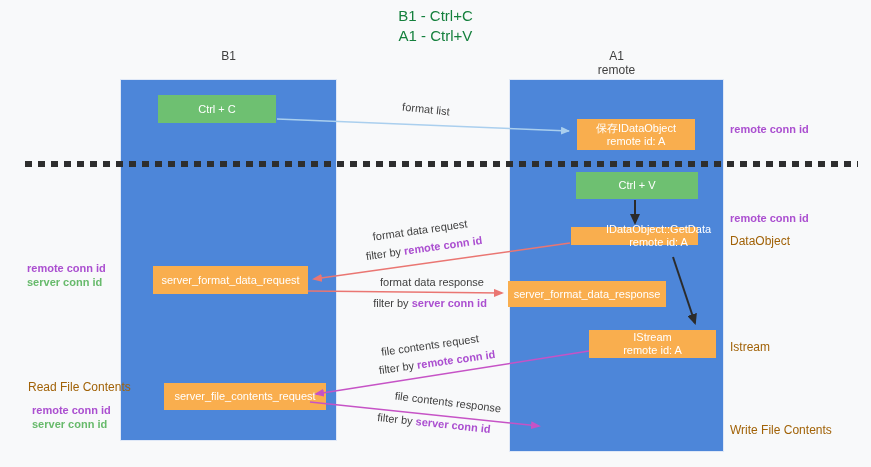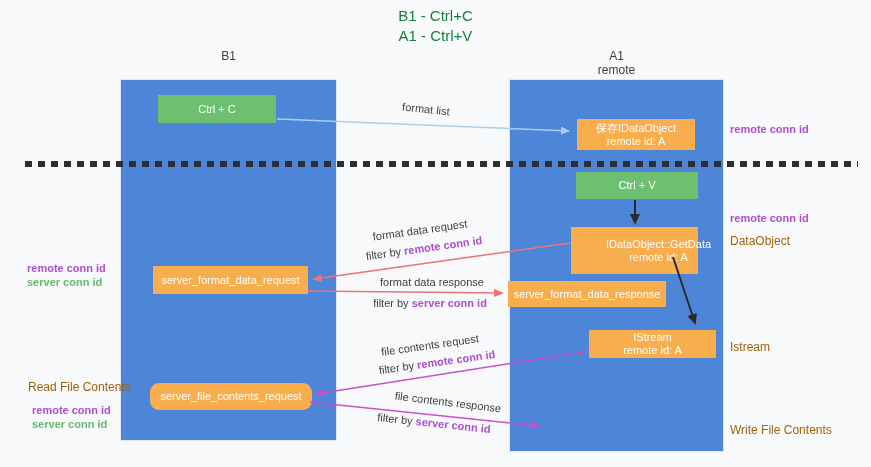--- a/index.html
+++ b/index.html
@@ -23,25 +23,25 @@
 
   .node { position:absolute; display:flex; flex-direction:column; align-items:center;
           justify-content:center; color:#fff; font-size:11px; line-height:13px;
           text-align:center; z-index:4; white-space:nowrap; }
   .orange { background:#f9ae4e; }
   .green  { background:#6ec071; }
 
   .n-ctrl-c    { left:158px; top:95px;  width:118px; height:28px; }
   .n-save      { left:577px; top:119px; width:118px; height:31px; }
   .n-ctrl-v    { left:576px; top:172px; width:122px; height:27px; }
-  .n-getdata   { left:571px; top:227px; width:127px; height:47px;padding-left:48px; }
+  .n-getdata   { left:571px; top:227px; width:127px; height:18px;padding-left:48px; }
   .n-fmt-req   { left:153px; top:266px; width:155px; height:28px; }
   .n-fmt-resp  { left:508px; top:281px; width:158px; height:26px; }
   .n-istream   { left:589px; top:330px; width:127px; height:28px; }
-  .n-file-req  { left:150px; top:383px; width:162px; height:27px;border-radius:9px; }
+  .n-file-req  { left:164px; top:383px; width:162px; height:27px; }
   .n-file-resp { left:545px; top:417px; width:161px; height:28px; }
 
   .flow-label { position:absolute; font-size:11px; color:#3f3f3f; white-space:nowrap;
                 z-index:6; transform:translate(-50%,-50%); }
   .kw-purple { color:#ab4fd0; font-weight:bold; }
   .kw-green  { color:#67ba6b; font-weight:bold; }
 
   .side-label { position:absolute; font-size:12px; color:#a16207; white-space:nowrap; z-index:6; }
   .side-bold  { position:absolute; font-size:11px; font-weight:bold; line-height:14px;
                 white-space:nowrap; z-index:6; }

